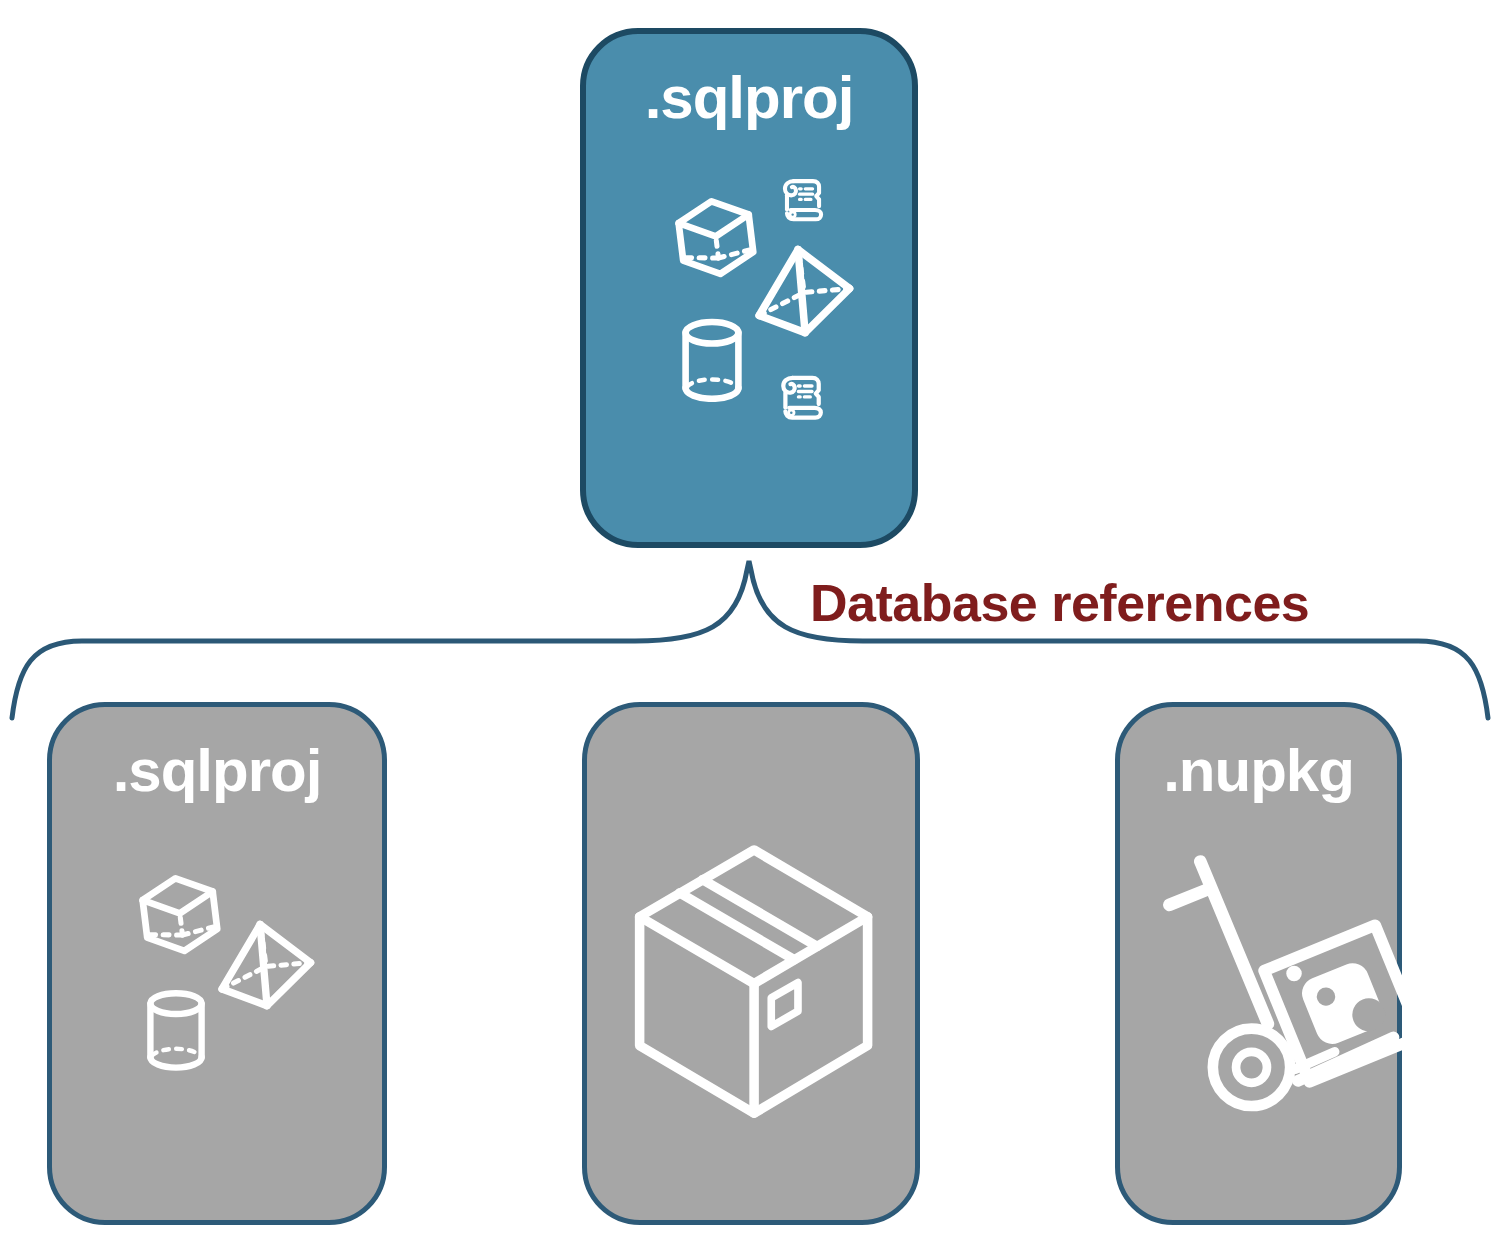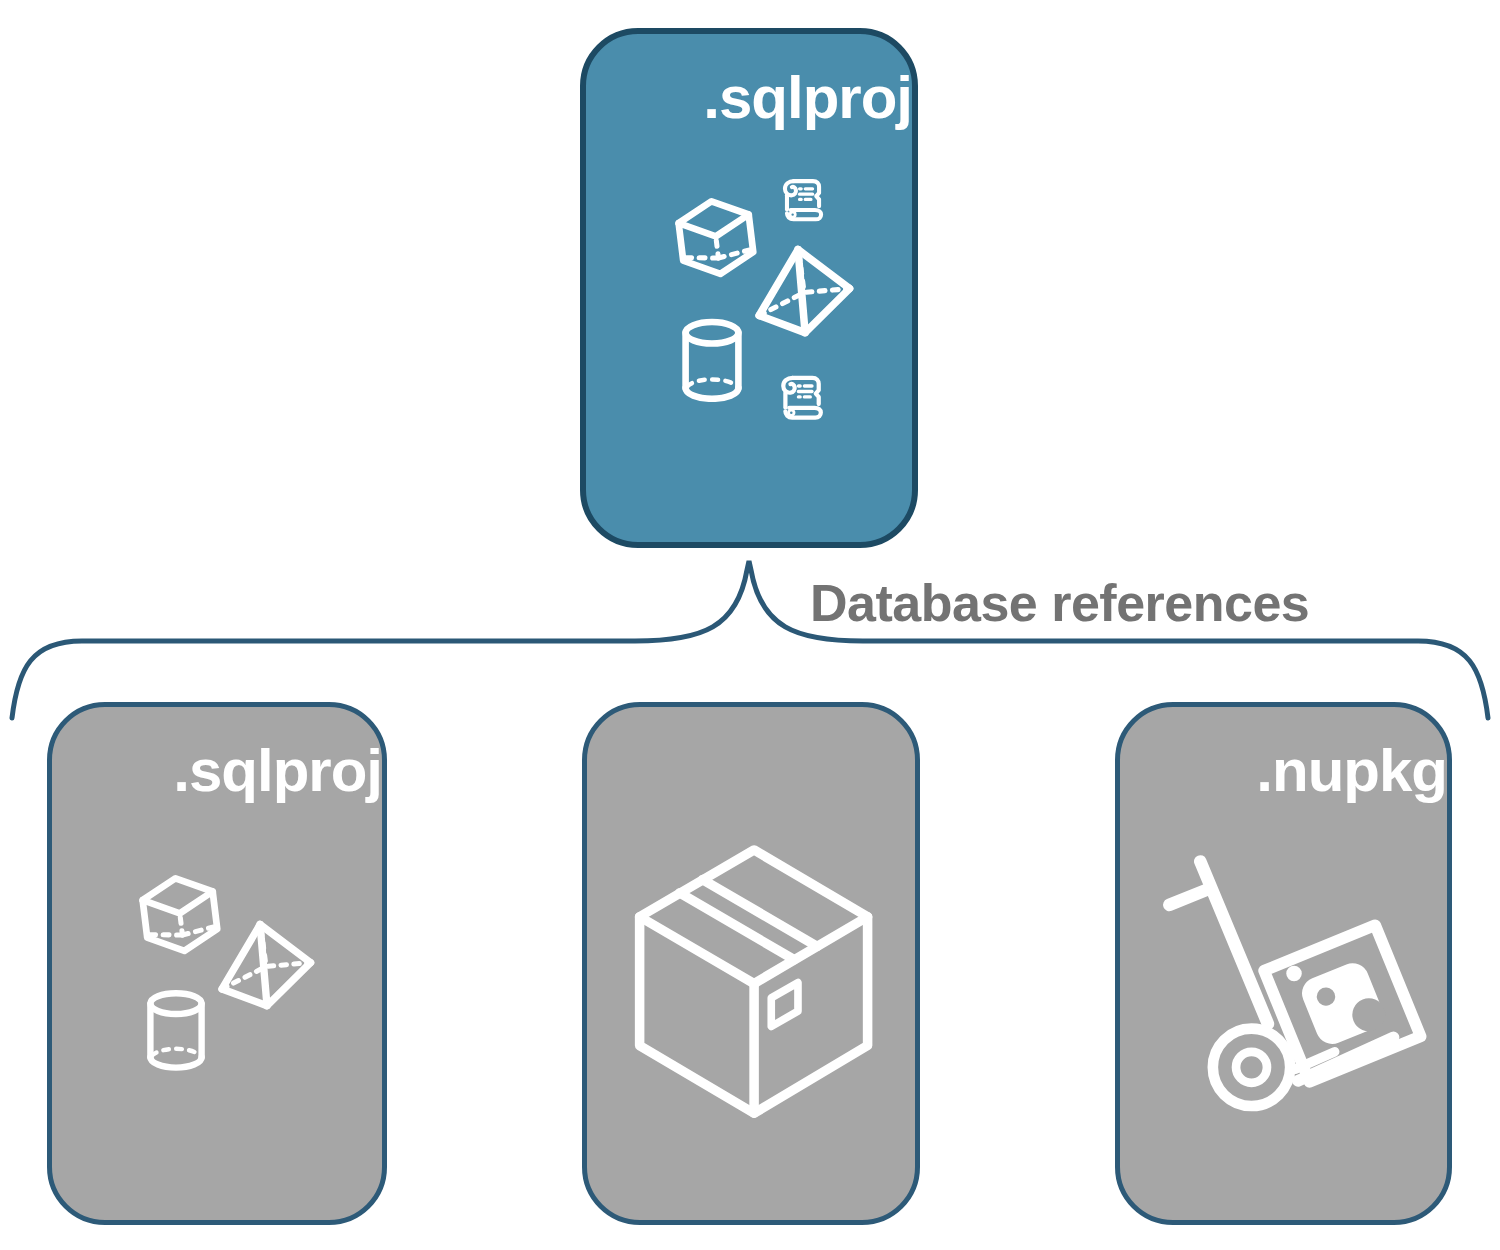--- a/index.html
+++ b/index.html
@@ -8,31 +8,31 @@
     font-family:"Liberation Sans",sans-serif;overflow:hidden;
   }
   .card{position:absolute;box-sizing:border-box;border-radius:58px;}
   .card-root{
     left:580px;top:28px;width:338px;height:520px;
     background:#4a8dac;border:6px solid #1d4a63;
   }
   .card-child{background:#a6a6a6;border:5px solid #2d5a78;}
   #card-child-sqlproj{left:47px;top:702px;width:340px;height:523px;}
   #card-child-dacpac{left:582px;top:702px;width:338px;height:523px;}
-  #card-child-nupkg{left:1115px;top:702px;width:337px;height:523px;}
+  #card-child-nupkg{left:1115px;top:702px;width:287px;height:523px;}
   .card-label{
-    position:absolute;top:34px;left:0;right:0;text-align:right;
+    position:absolute;top:34px;left:0;right:0;text-align:center;
     color:#ffffff;font-weight:bold;font-size:60px;letter-spacing:-1px;
     line-height:1;white-space:nowrap;
   }
   .icon{position:absolute;overflow:visible;}
   .brace-svg{position:absolute;left:0;top:0;width:1500px;height:1250px;pointer-events:none;}
   .brace-label{
     position:absolute;left:810px;top:577px;
-    color:#737373;font-weight:bold;font-size:52px;letter-spacing:-0.5px;line-height:1;
+    color:#7f1d1d;font-weight:bold;font-size:52px;letter-spacing:-0.5px;line-height:1;
     white-space:nowrap;
   }
   .defs-holder{position:absolute;width:0;height:0;overflow:hidden;}
 </style>
 </head>
 <body>
 
 <div class="canvas">
 
   <svg class="defs-holder" aria-hidden="true">

